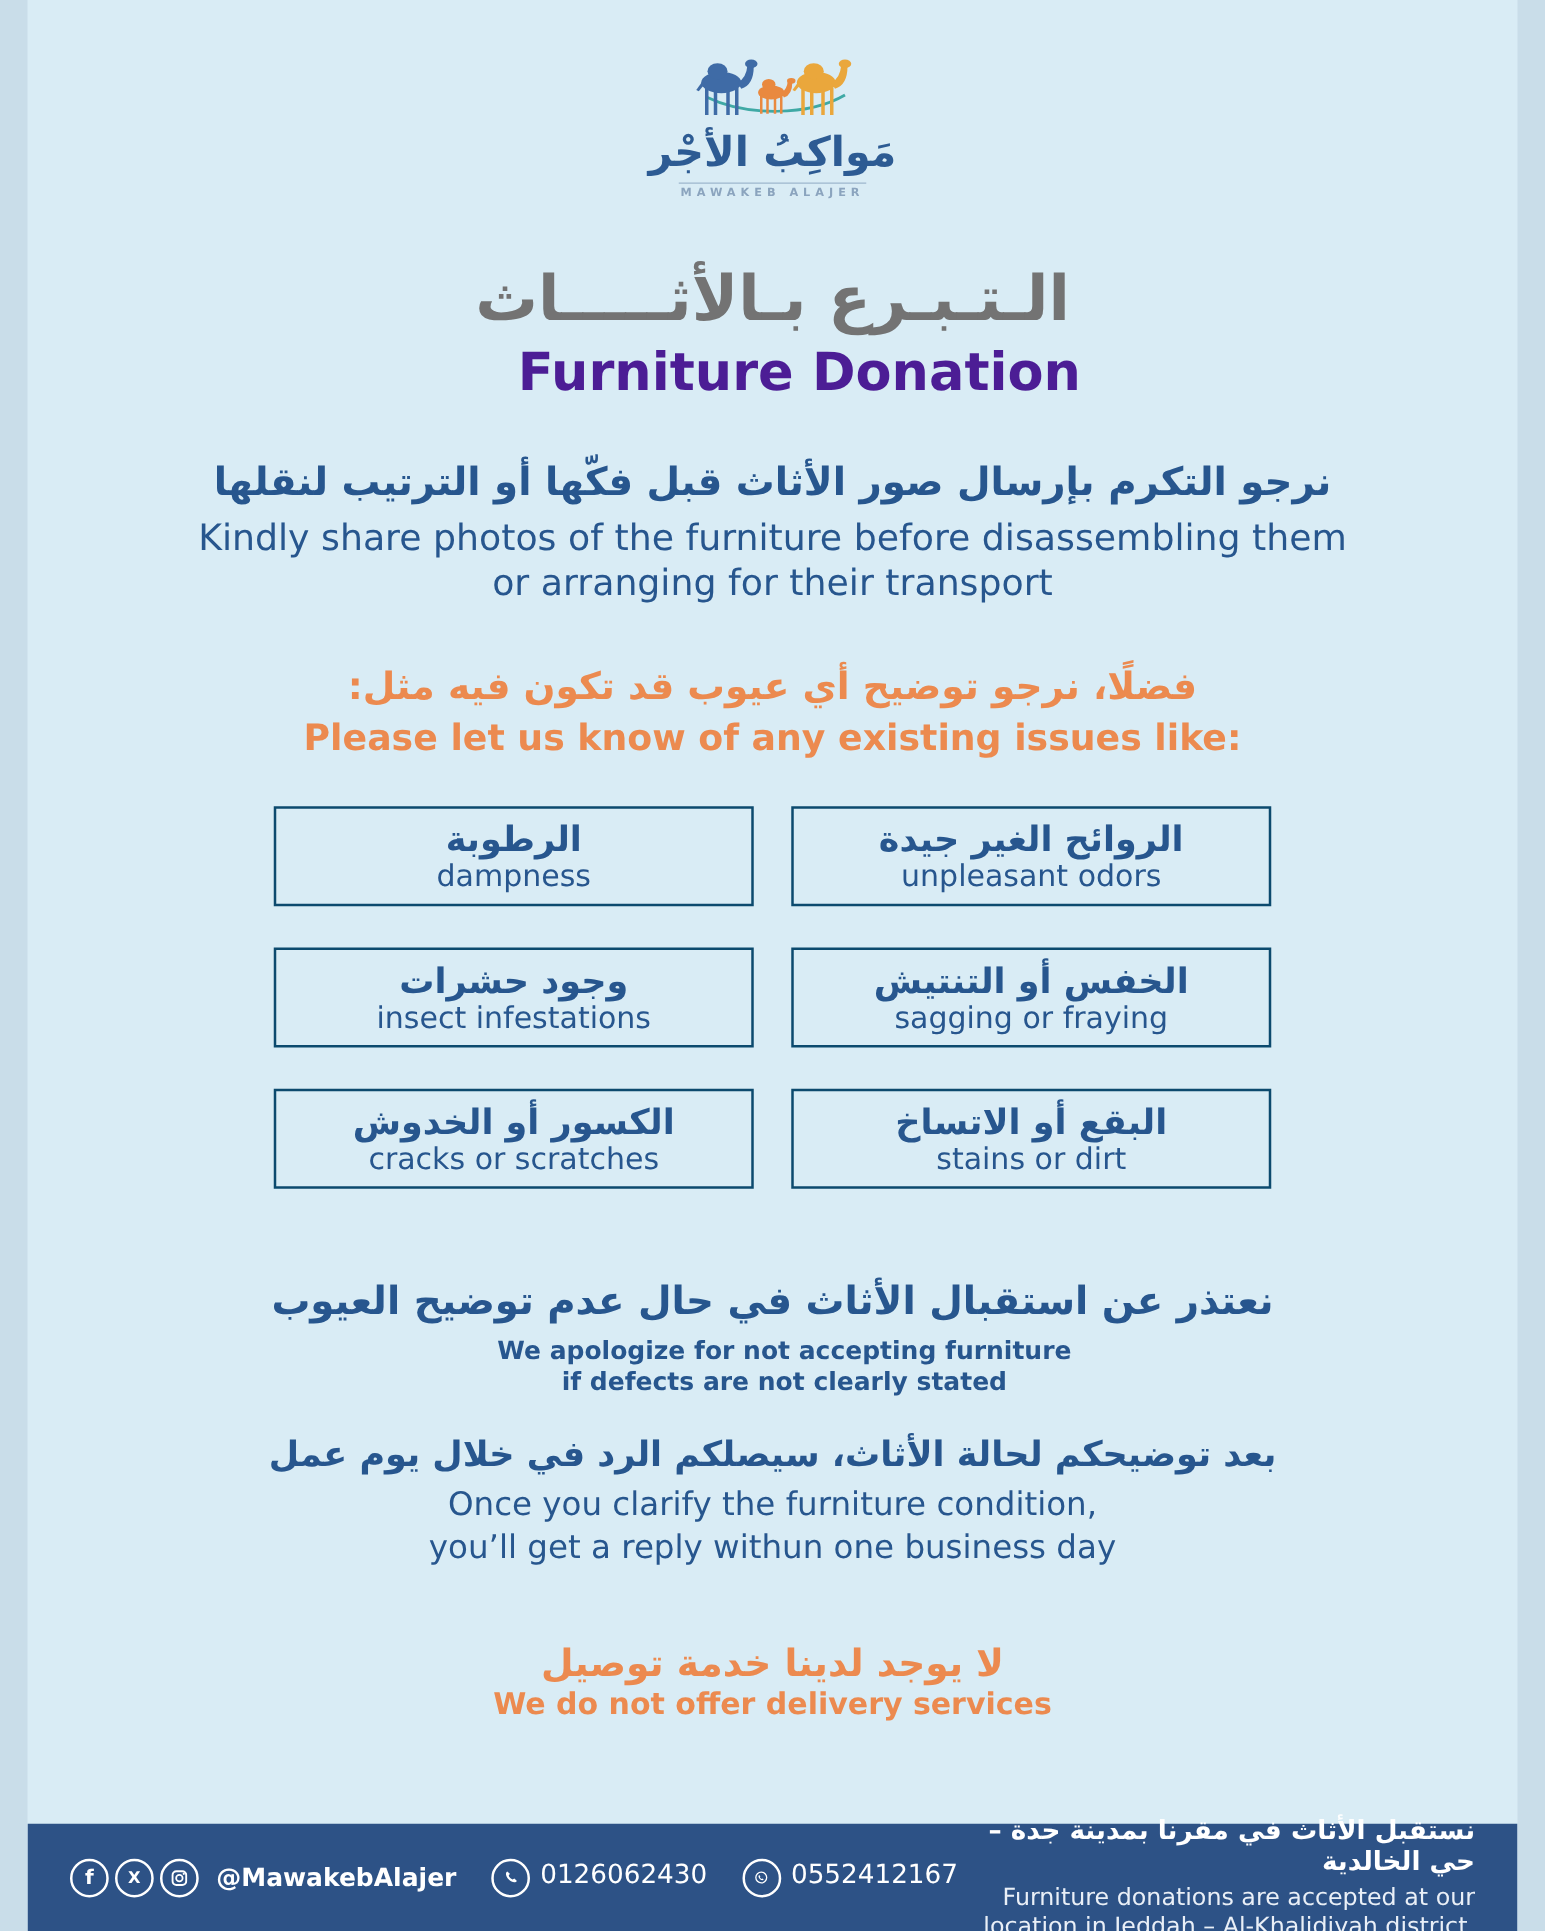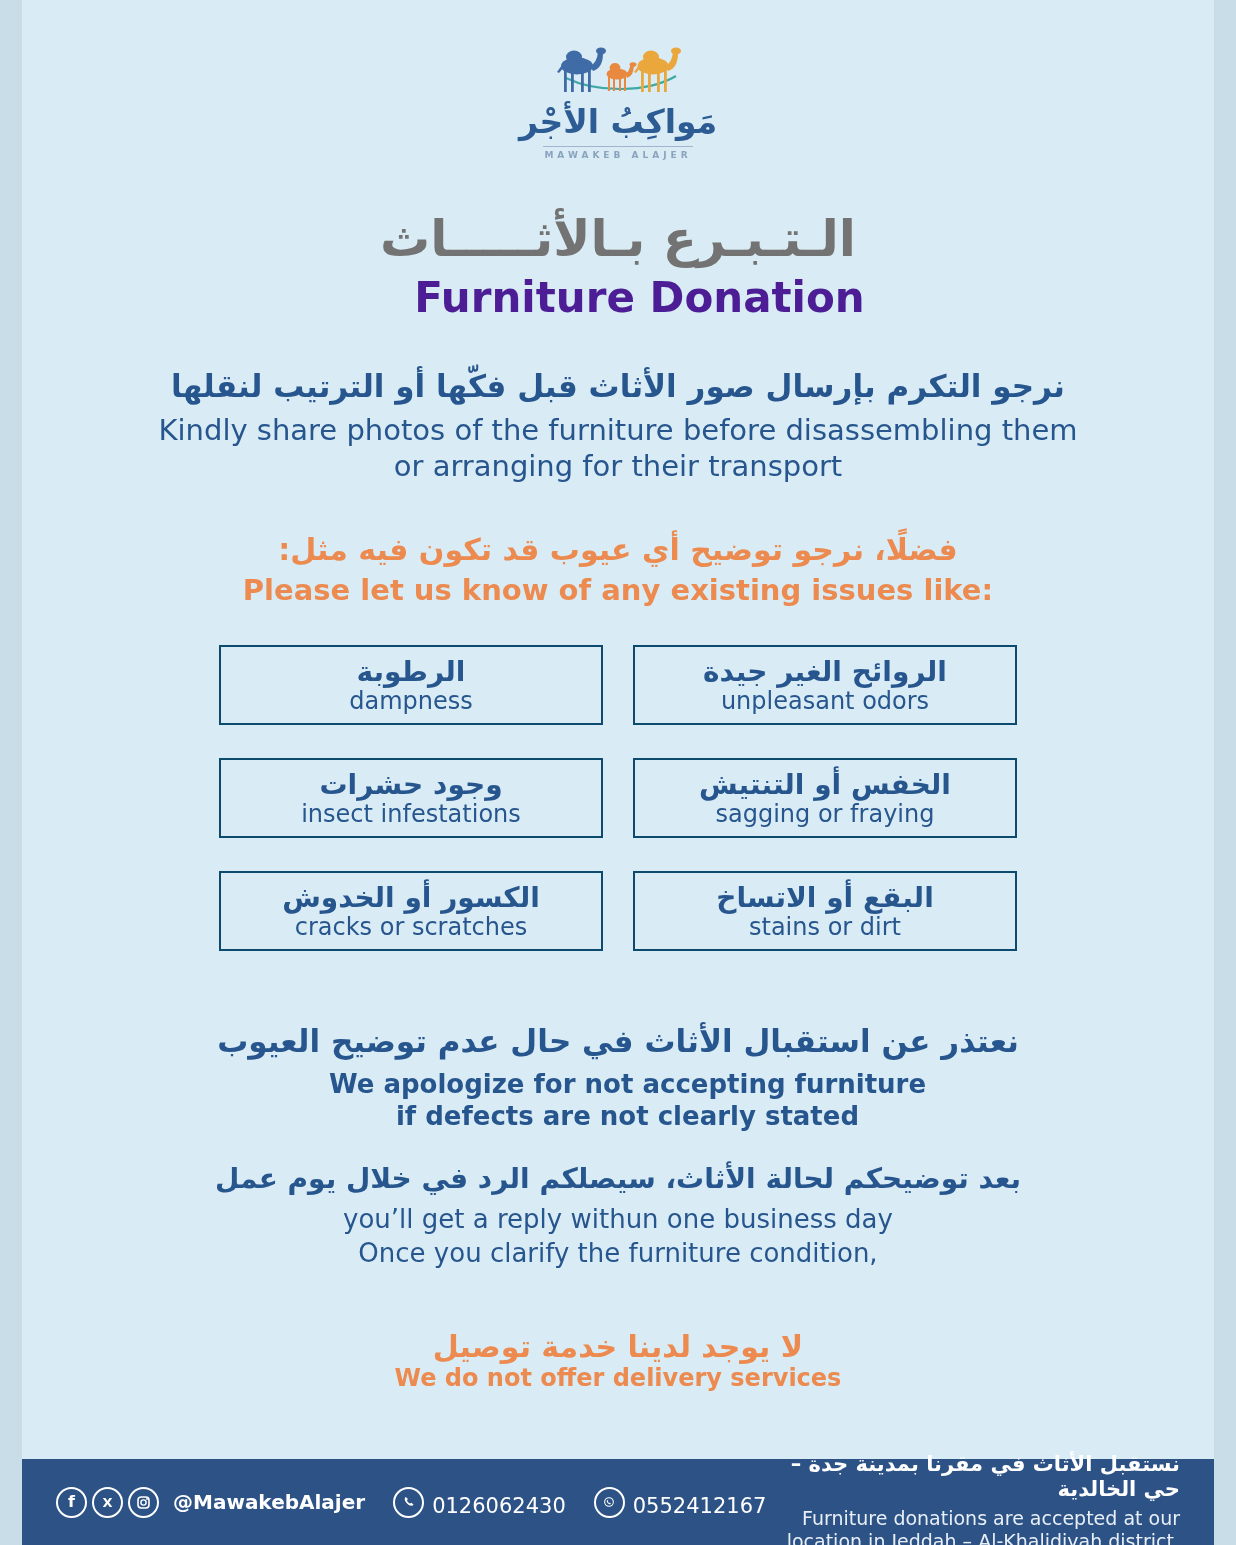--- a/index.html
+++ b/index.html
@@ -50,21 +50,21 @@
     border:2px solid #0c4a6e;
     height:76px;
     display:flex;flex-direction:column;align-items:center;justify-content:center;
     background:transparent;
   }
   .issue-ar{font-size:28px;font-weight:700;line-height:1.15;}
   .issue-en{font-size:24px;line-height:1.1;margin-top:0;}
   
   .apology{margin-top:70px;}
   .apology-ar{font-size:31px;font-weight:700;line-height:1.3;}
-  .apology-en{font-size:26px;font-weight:600;line-height:1.25;margin-top:6px;padding-left:19px;}
+  .apology-en{font-size:20px;font-weight:600;line-height:1.25;margin-top:6px;padding-left:19px;}
   
   .reply{margin-top:28px;}
   .reply-ar{font-size:28px;font-weight:700;line-height:1.3;}
   .reply-en{font-size:26px;line-height:1.3;margin-top:6px;}
   
   .delivery{margin-top:58px;color:#ec8a4f;}
   .delivery-ar{font-size:30px;font-weight:700;}
   .delivery-en{font-size:24px;font-weight:700;}
   
   .footer{
@@ -75,21 +75,21 @@
   }
   .footer-left{display:flex;align-items:center;gap:14px;}
   .social-group{display:flex;align-items:center;gap:5px;}
   .ficon{
     width:27px;height:27px;border:2px solid #fff;border-radius:50%;
     display:flex;align-items:center;justify-content:center;flex:0 0 auto;
   }
   .ficon-f{font-size:16px;font-weight:700;color:#fff;line-height:1;}
   .ficon-x{font-size:13px;font-weight:700;color:#fff;line-height:1;}
   .handle{font-size:20px;font-weight:700;}
-  .contact{display:flex;align-items:flex-end;gap:8px;margin-left:14px;}
+  .contact{display:flex;align-items:flex-start;gap:8px;margin-left:14px;}
   .contact-num{font-size:21px;}
   .footer-right{text-align:right;line-height:1.2;}
   .footer-right .ar{font-size:21px;font-weight:700;}
   .footer-right .en{font-size:19px;color:#e9eff7;margin-top:5px;}
   [dir="rtl"]{direction:rtl;}
 </style>
 </head>
 <body>
 
 <div class="page">
@@ -187,22 +187,22 @@
     <div class="apology-ar" dir="rtl">نعتذر عن استقبال الأثاث في حال عدم توضيح العيوب</div>
     <div class="apology-en">
       <div>We apologize for not accepting furniture</div>
       <div>if defects are not clearly stated</div>
     </div>
   </div>
 
   <div class="reply">
     <div class="reply-ar" dir="rtl">بعد توضيحكم لحالة الأثاث، سيصلكم الرد في خلال يوم عمل</div>
     <div class="reply-en">
+      <div>Once you clarify the furniture condition,</div>
       <div>you’ll get a reply withun one business day</div>
-      <div>Once you clarify the furniture condition,</div>
     </div>
   </div>
 
   <div class="delivery">
     <div class="delivery-ar" dir="rtl">لا يوجد لدينا خدمة توصيل</div>
     <div class="delivery-en">We do not offer delivery services</div>
   </div>
 
   <div class="footer">
     <div class="footer-left">

